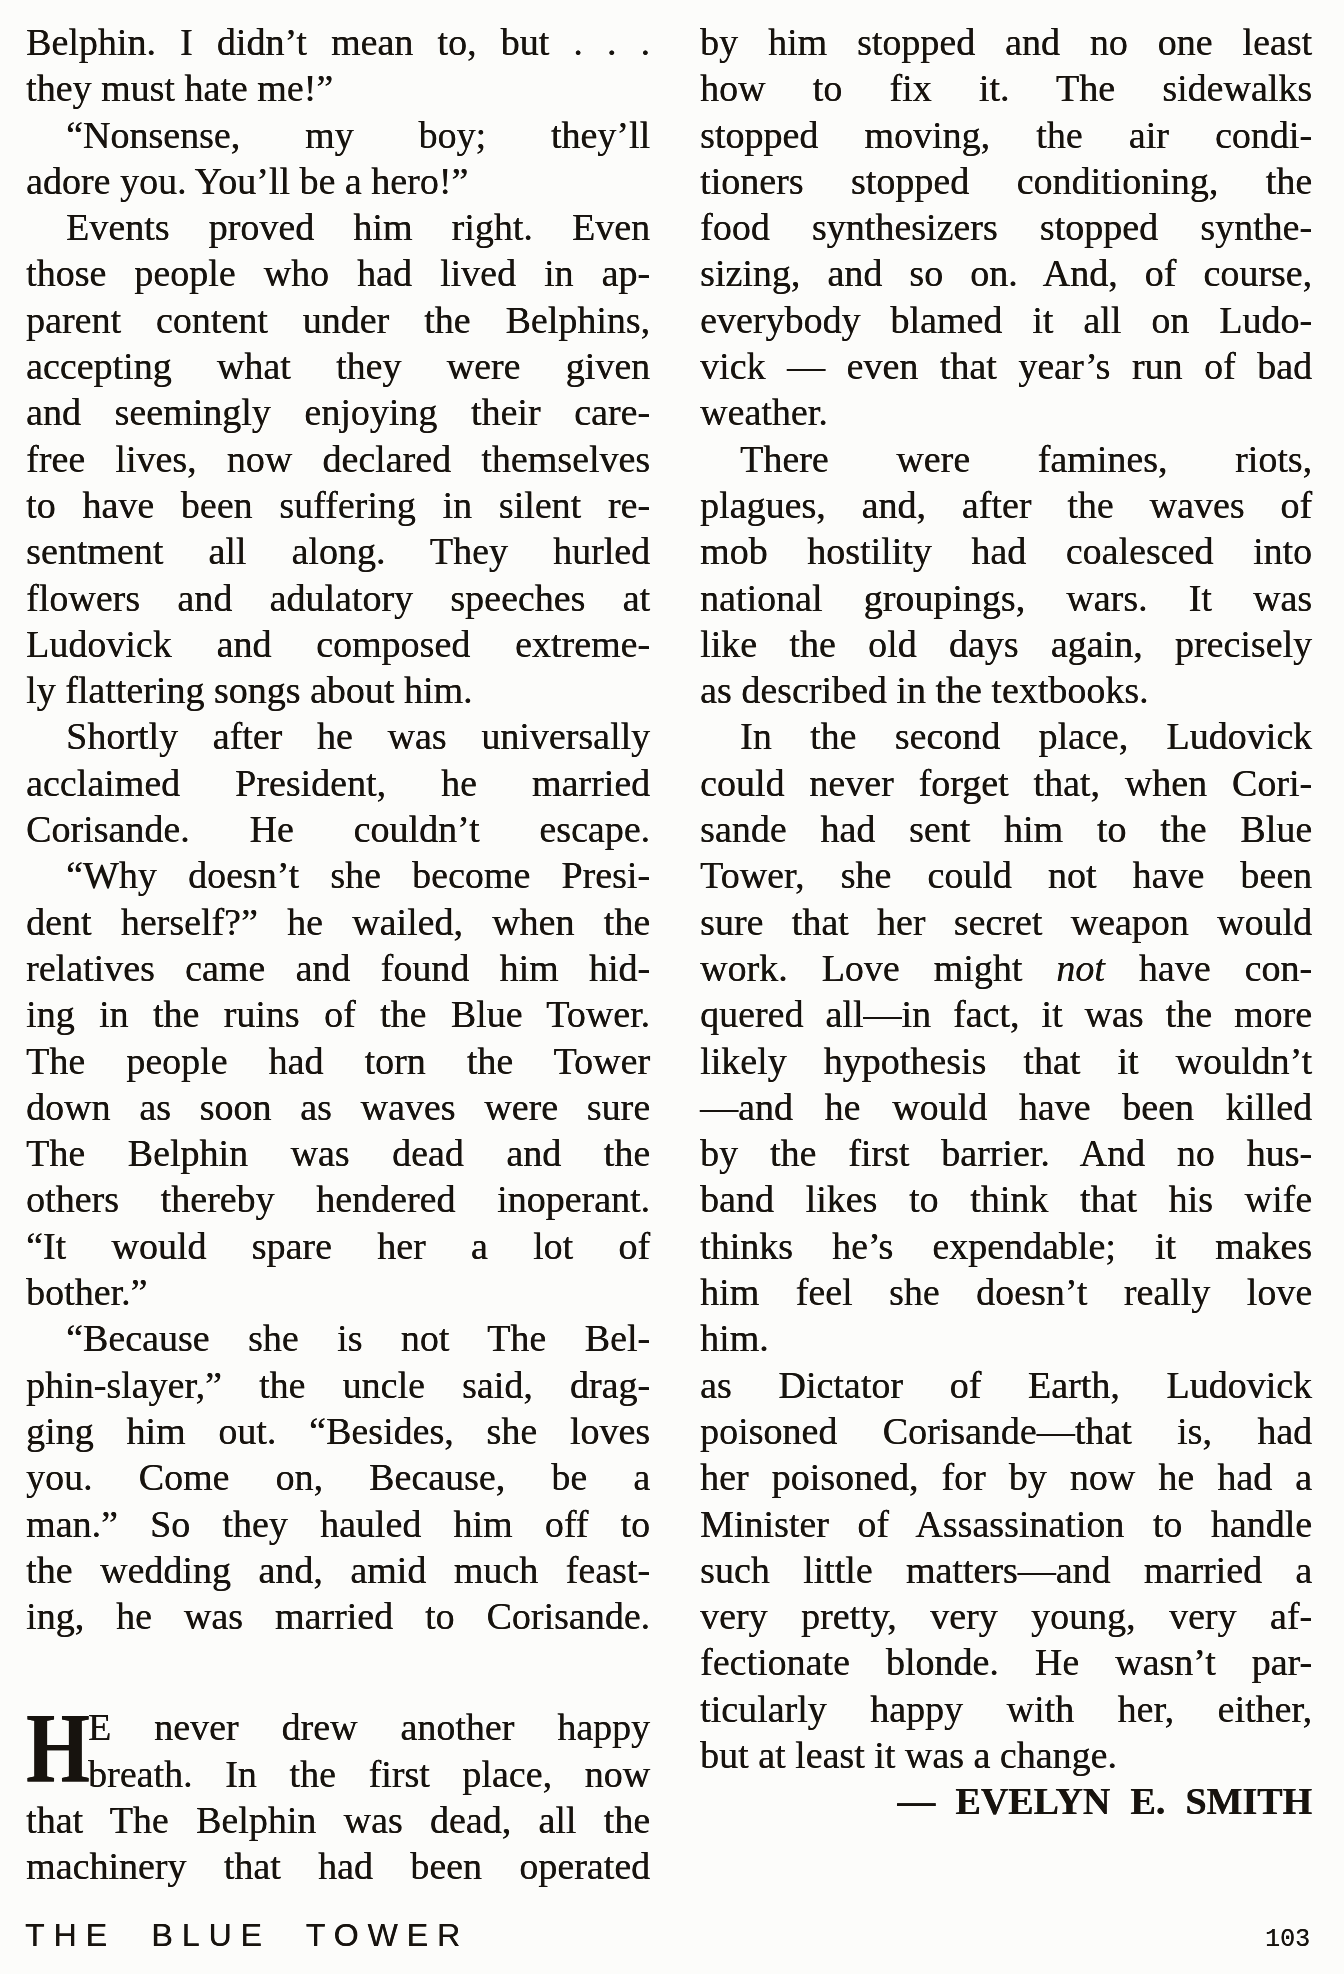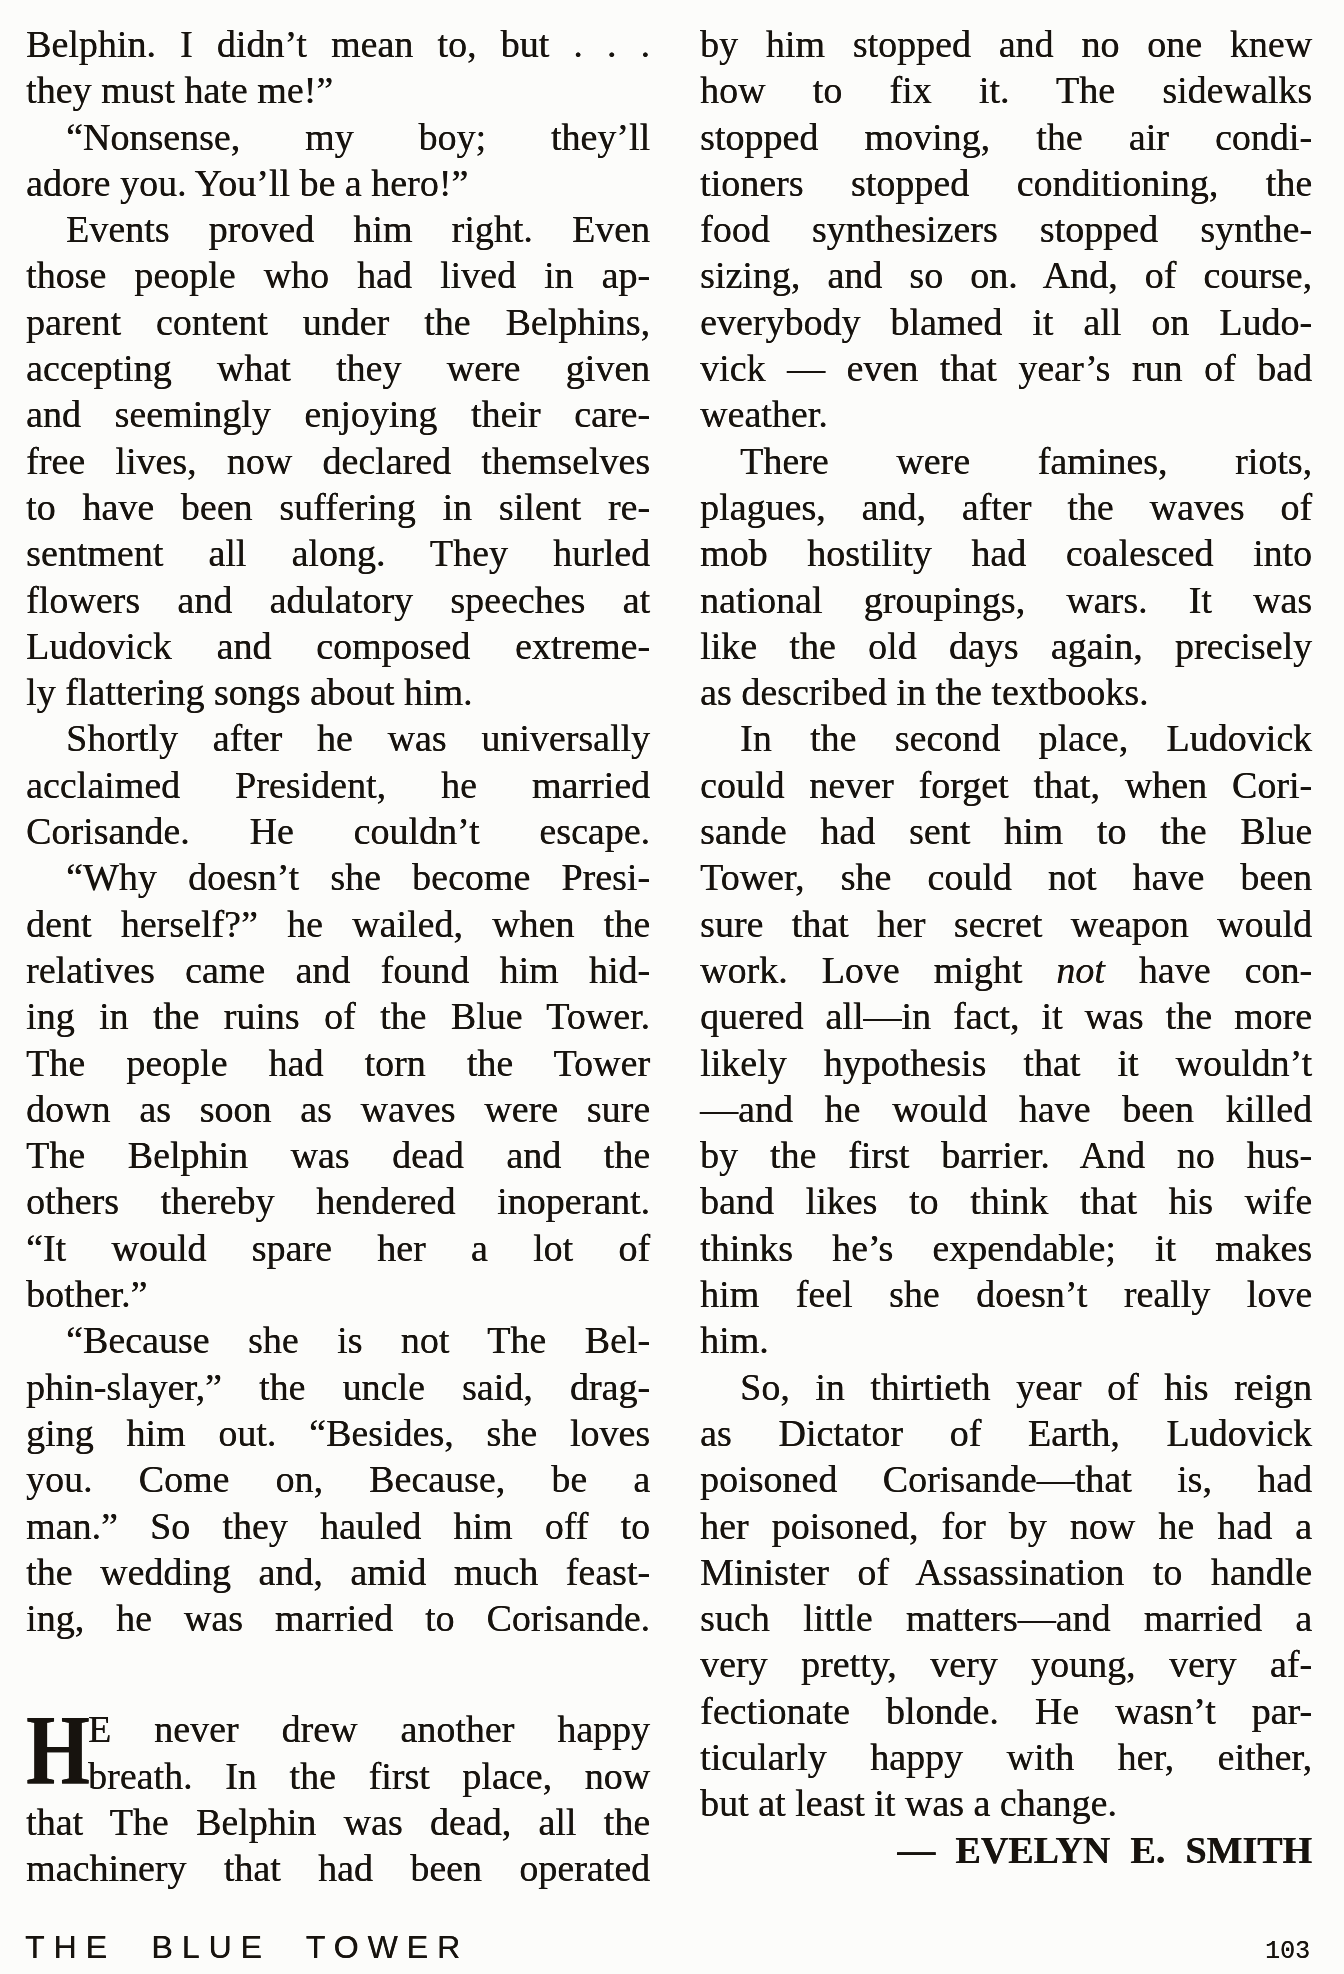--- a/index.html
+++ b/index.html
@@ -1,21 +1,21 @@
 <!DOCTYPE html>
 <html><head>
 <meta charset="utf-8">
 <style>
   html,body{margin:0;padding:0;}
   body{
     width:1344px;height:1974px;position:relative;overflow:hidden;
     background:#fcfcfa;color:#17130e;
     font-family:"Liberation Serif","DejaVu Serif",serif;
   }
-  .page{position:absolute;inset:0;padding:9px 0 0 26px;box-sizing:border-box;margin-top:12px;}
+  .page{position:absolute;inset:0;padding:19px 0 0 26px;box-sizing:border-box;}
   .cols{display:flex;gap:50px;}
   .col{width:624px;flex:none;}
   .col.right{width:612px;}
   .para{margin:0;}
   .line{
     font-size:38px;line-height:46.3px;
     text-shadow:.35px .35px 0 currentColor;
   }
   .just{text-align:justify;text-align-last:justify;}
   .indent{text-indent:40px;}
@@ -100,21 +100,21 @@
         <div class="para has-drop gap-before">
           <span class="dropcap">H</span>
           <div class="line just beside-drop">E never drew another happy</div>
           <div class="line just beside-drop">breath. In the first place, now</div>
           <div class="line just">that The Belphin was dead, all the</div>
           <div class="line just">machinery that had been operated</div>
         </div>
       </div>
     <div class="col right">
         <div class="para">
-          <div class="line just">by him stopped and no one knew</div>
+          <div class="line just">by him stopped and no one least</div>
           <div class="line just">how to fix it. The sidewalks</div>
           <div class="line just">stopped moving, the air condi-</div>
           <div class="line just">tioners stopped conditioning, the</div>
           <div class="line just">food synthesizers stopped synthe-</div>
           <div class="line just">sizing, and so on. And, of course,</div>
           <div class="line just">everybody blamed it all on Ludo-</div>
           <div class="line just">vick — even that year’s run of bad</div>
           <div class="line">weather.</div>
         </div>
         <div class="para">
@@ -135,21 +135,20 @@
           <div class="line just">quered all—in fact, it was the more</div>
           <div class="line just">likely hypothesis that it wouldn’t</div>
           <div class="line just">—and he would have been killed</div>
           <div class="line just">by the first barrier. And no hus-</div>
           <div class="line just">band likes to think that his wife</div>
           <div class="line just">thinks he’s expendable; it makes</div>
           <div class="line just">him feel she doesn’t really love</div>
           <div class="line">him.</div>
         </div>
         <div class="para">
-          <div class="line just indent">So, in thirtieth year of his reign</div>
           <div class="line just">as Dictator of Earth, Ludovick</div>
           <div class="line just">poisoned Corisande—that is, had</div>
           <div class="line just">her poisoned, for by now he had a</div>
           <div class="line just">Minister of Assassination to handle</div>
           <div class="line just">such little matters—and married a</div>
           <div class="line just">very pretty, very young, very af-</div>
           <div class="line just">fectionate blonde. He wasn’t par-</div>
           <div class="line just">ticularly happy with her, either,</div>
           <div class="line">but at least it was a change.</div>
         </div>

